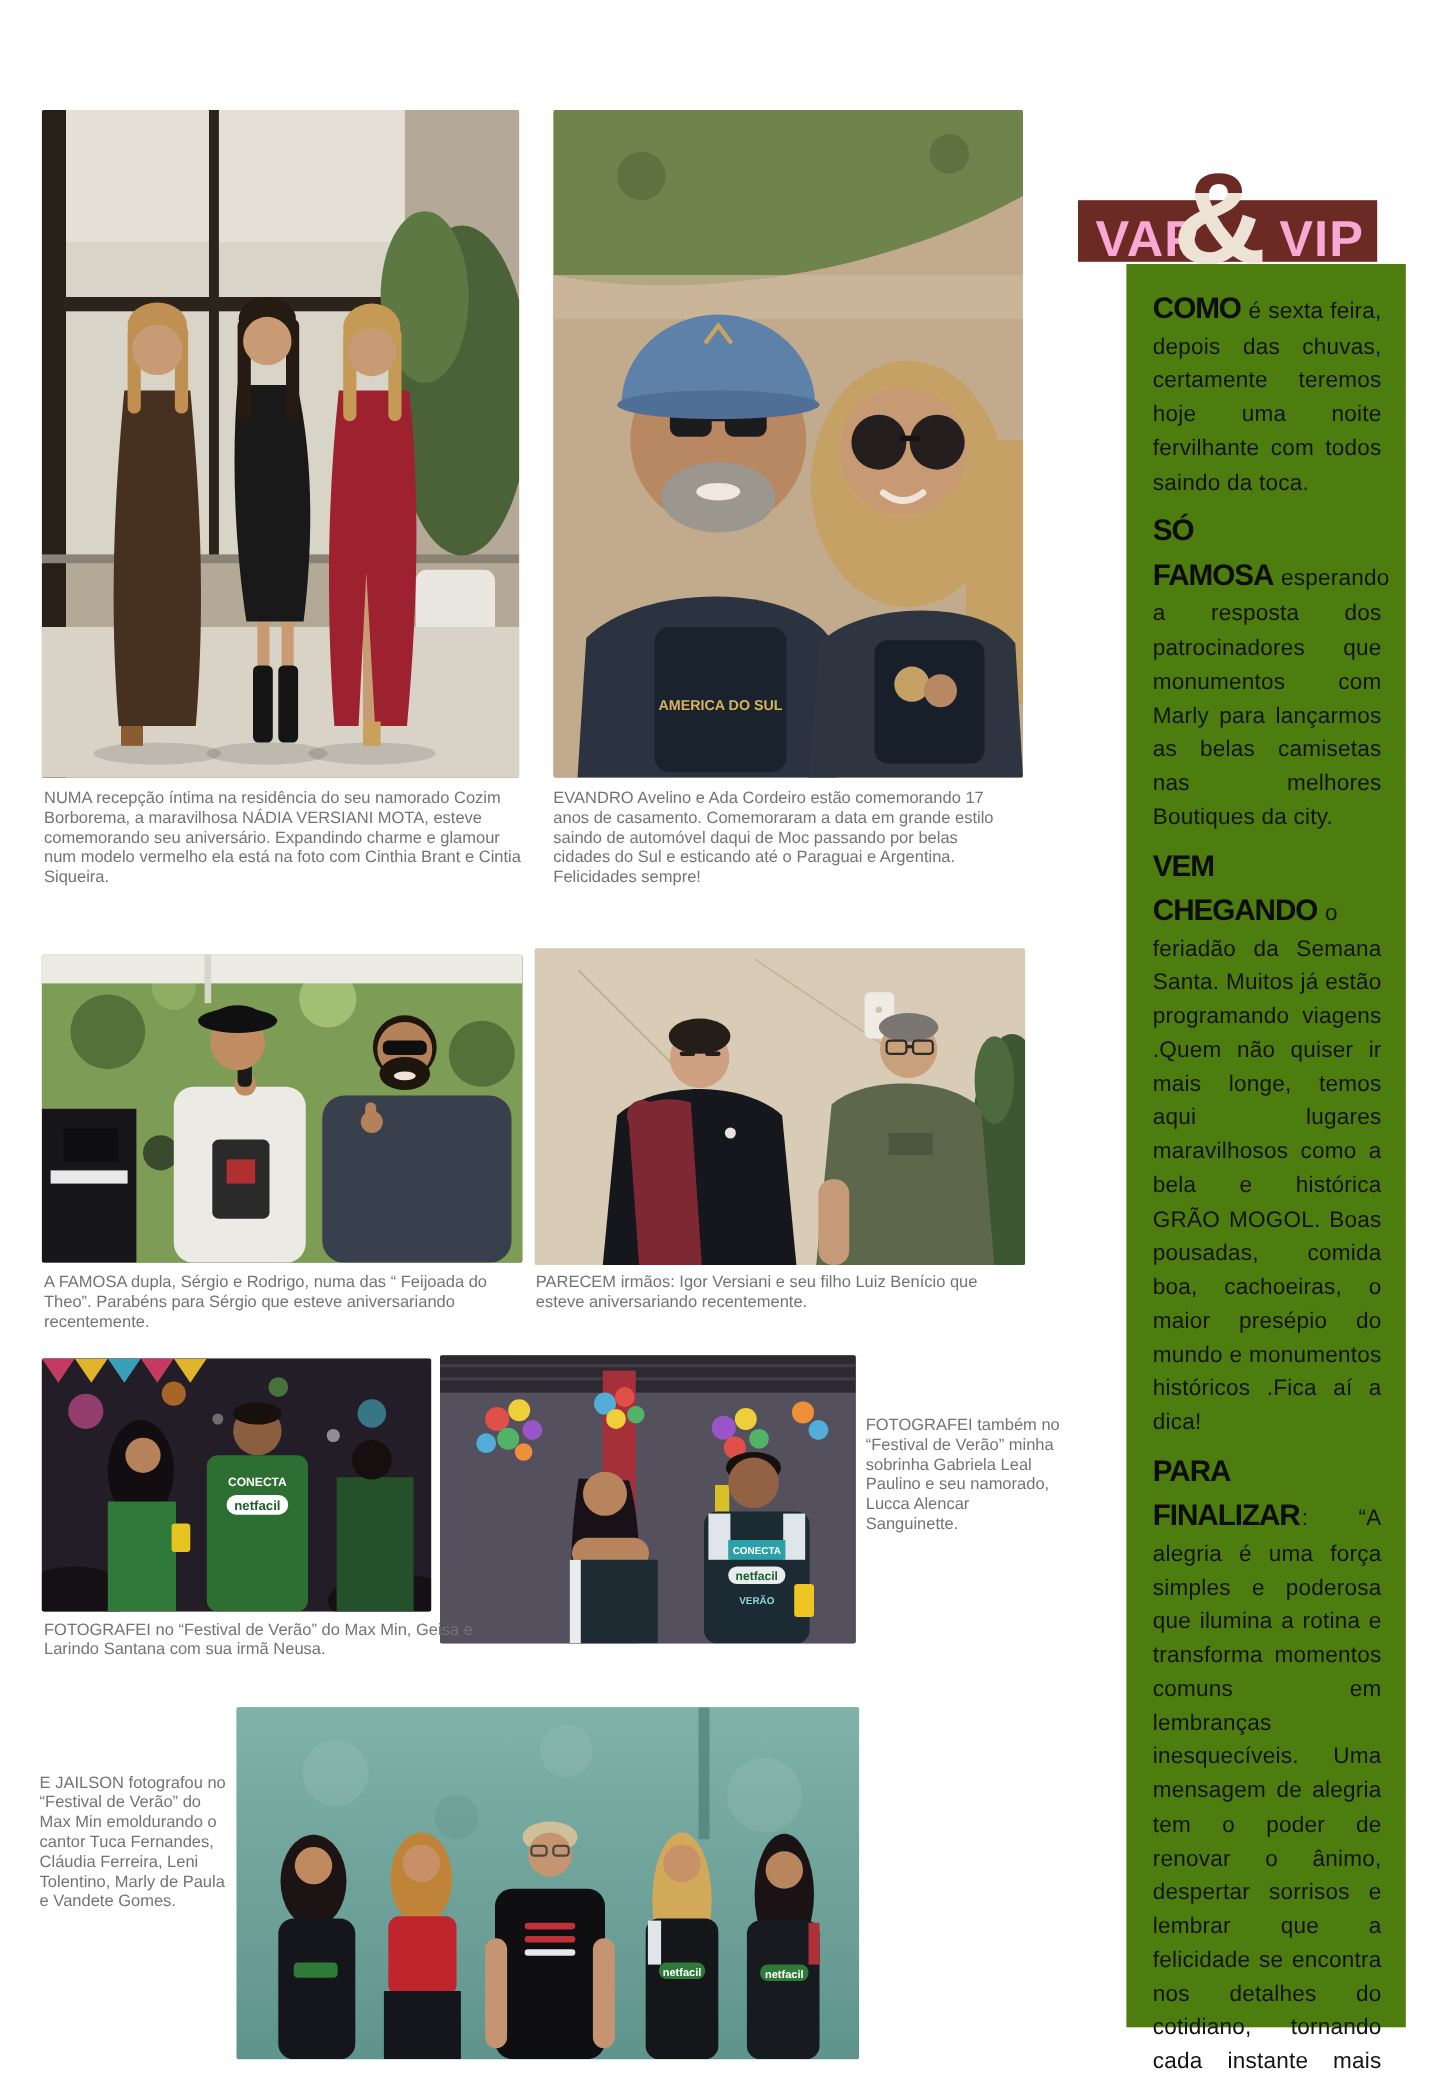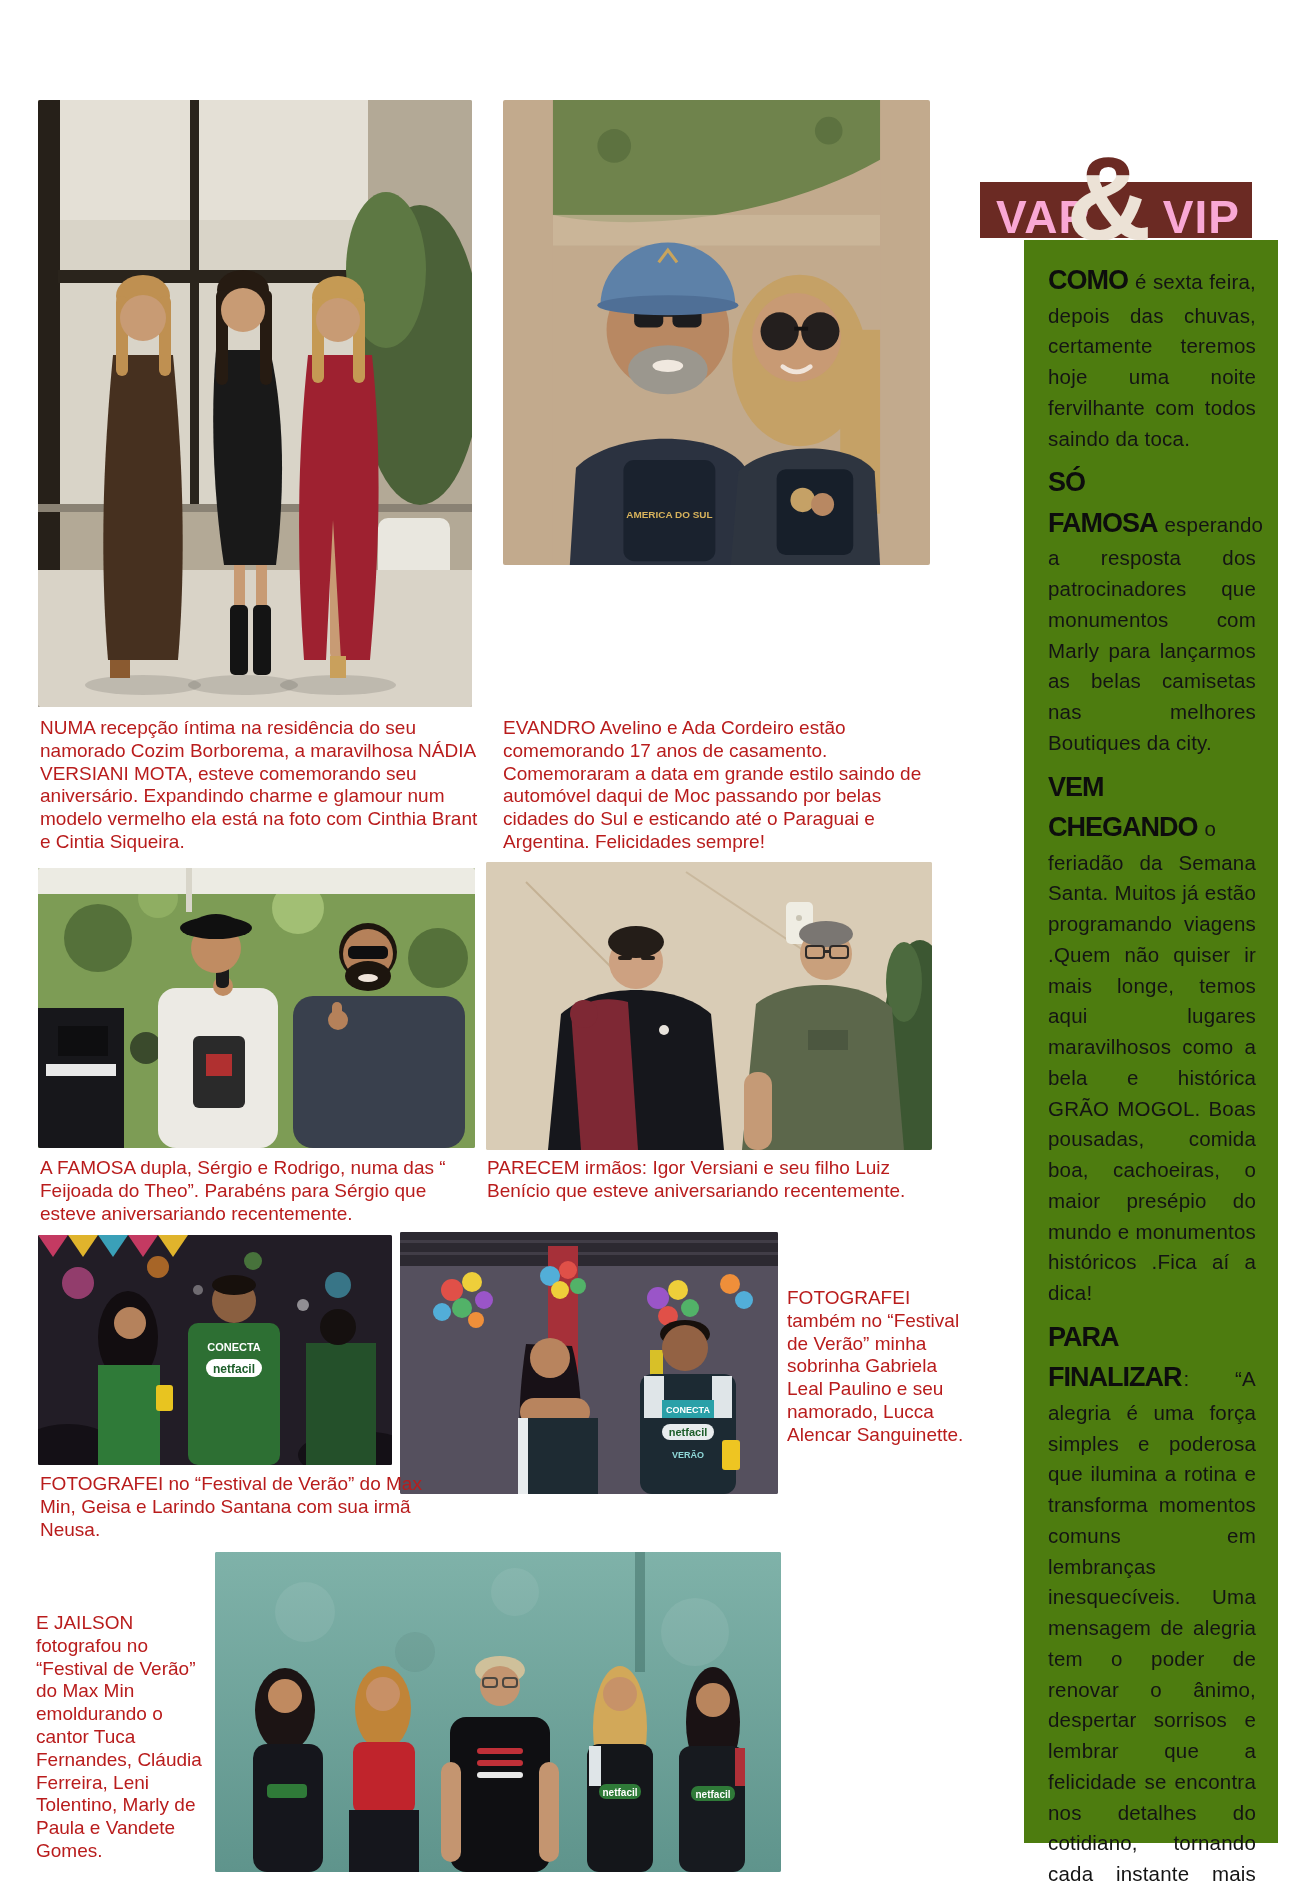--- a/index.html
+++ b/index.html
@@ -4,21 +4,21 @@
 <style>
   html,body{margin:0;padding:0;}
   body{
     width:1299px;height:1890px;position:relative;background:#ffffff;
     font-family:"Liberation Sans", sans-serif;color:#141414;
     overflow:hidden;
   }
   .photo{position:absolute;overflow:hidden;border-radius:2px;background:#999;}
   .photo svg{display:block;width:100%;height:100%;}
   .photo-cap{
-    position:absolute;font-size:19px;line-height:1.2;color:#b91c1c;
+    position:absolute;font-size:15px;line-height:1.2;color:#737373;
     font-family:"Liberation Sans", sans-serif;
   }
   .cap-right{text-align:left;}
   
   .masthead{
     position:absolute;left:980px;top:182px;width:272px;height:56px;
     background:#6b2a23;
   }
   .masthead .side{
     position:absolute;bottom:-2px;font-weight:bold;font-size:46px;line-height:1;
@@ -86,21 +86,21 @@
     <path d="M270,255 C260,350 258,450 266,560 L288,560 L295,420 L303,560 L332,560 C342,450 344,350 334,255 Z" fill="#9e2130"></path>
     <ellipse cx="300" cy="198" rx="26" ry="22" fill="#c59a54"></ellipse>
     <rect x="274" y="198" width="12" height="85" rx="6" fill="#c59a54"></rect>
     <rect x="315" y="198" width="12" height="85" rx="6" fill="#c59a54"></rect>
     <circle cx="300" cy="220" r="22" fill="#c89b74"></circle>
     <rect x="72" y="560" width="20" height="18" fill="#8a5a30"></rect>
     <rect x="292" y="556" width="16" height="22" fill="#c9a05c"></rect>
   </svg>
 </div>
 
-<div class="photo" style="left:503px;top:100px;width:427px;height:465px;background:#c2aa8d;">
+<div class="photo" style="left:503px;top:100px;width:427px;height:607px;background:#c2aa8d;">
   <svg viewBox="0 0 427 607">
     <rect x="0" y="0" width="427" height="607" fill="#c2aa8d"></rect>
     <path d="M0,0 H427 V78 C300,150 120,175 0,150 Z" fill="#6f834c"></path>
     <circle cx="80" cy="60" r="22" fill="#5d7240"></circle>
     <circle cx="360" cy="40" r="18" fill="#5d7240"></circle>
     <rect x="0" y="150" width="427" height="40" fill="#cdb99c" opacity="0.7"></rect>
     <path d="M30,480 C80,430 215,430 250,478 L258,607 L22,607 Z" fill="#2b3240"></path>
     <rect x="92" y="470" width="120" height="132" rx="14" fill="#1a222e"></rect>
     <text x="152" y="545" font-size="13" fill="#d8b35c" text-anchor="middle" font-weight="bold">AMERICA DO SUL</text>
     <circle cx="150" cy="300" r="80" fill="#b88862"></circle>

